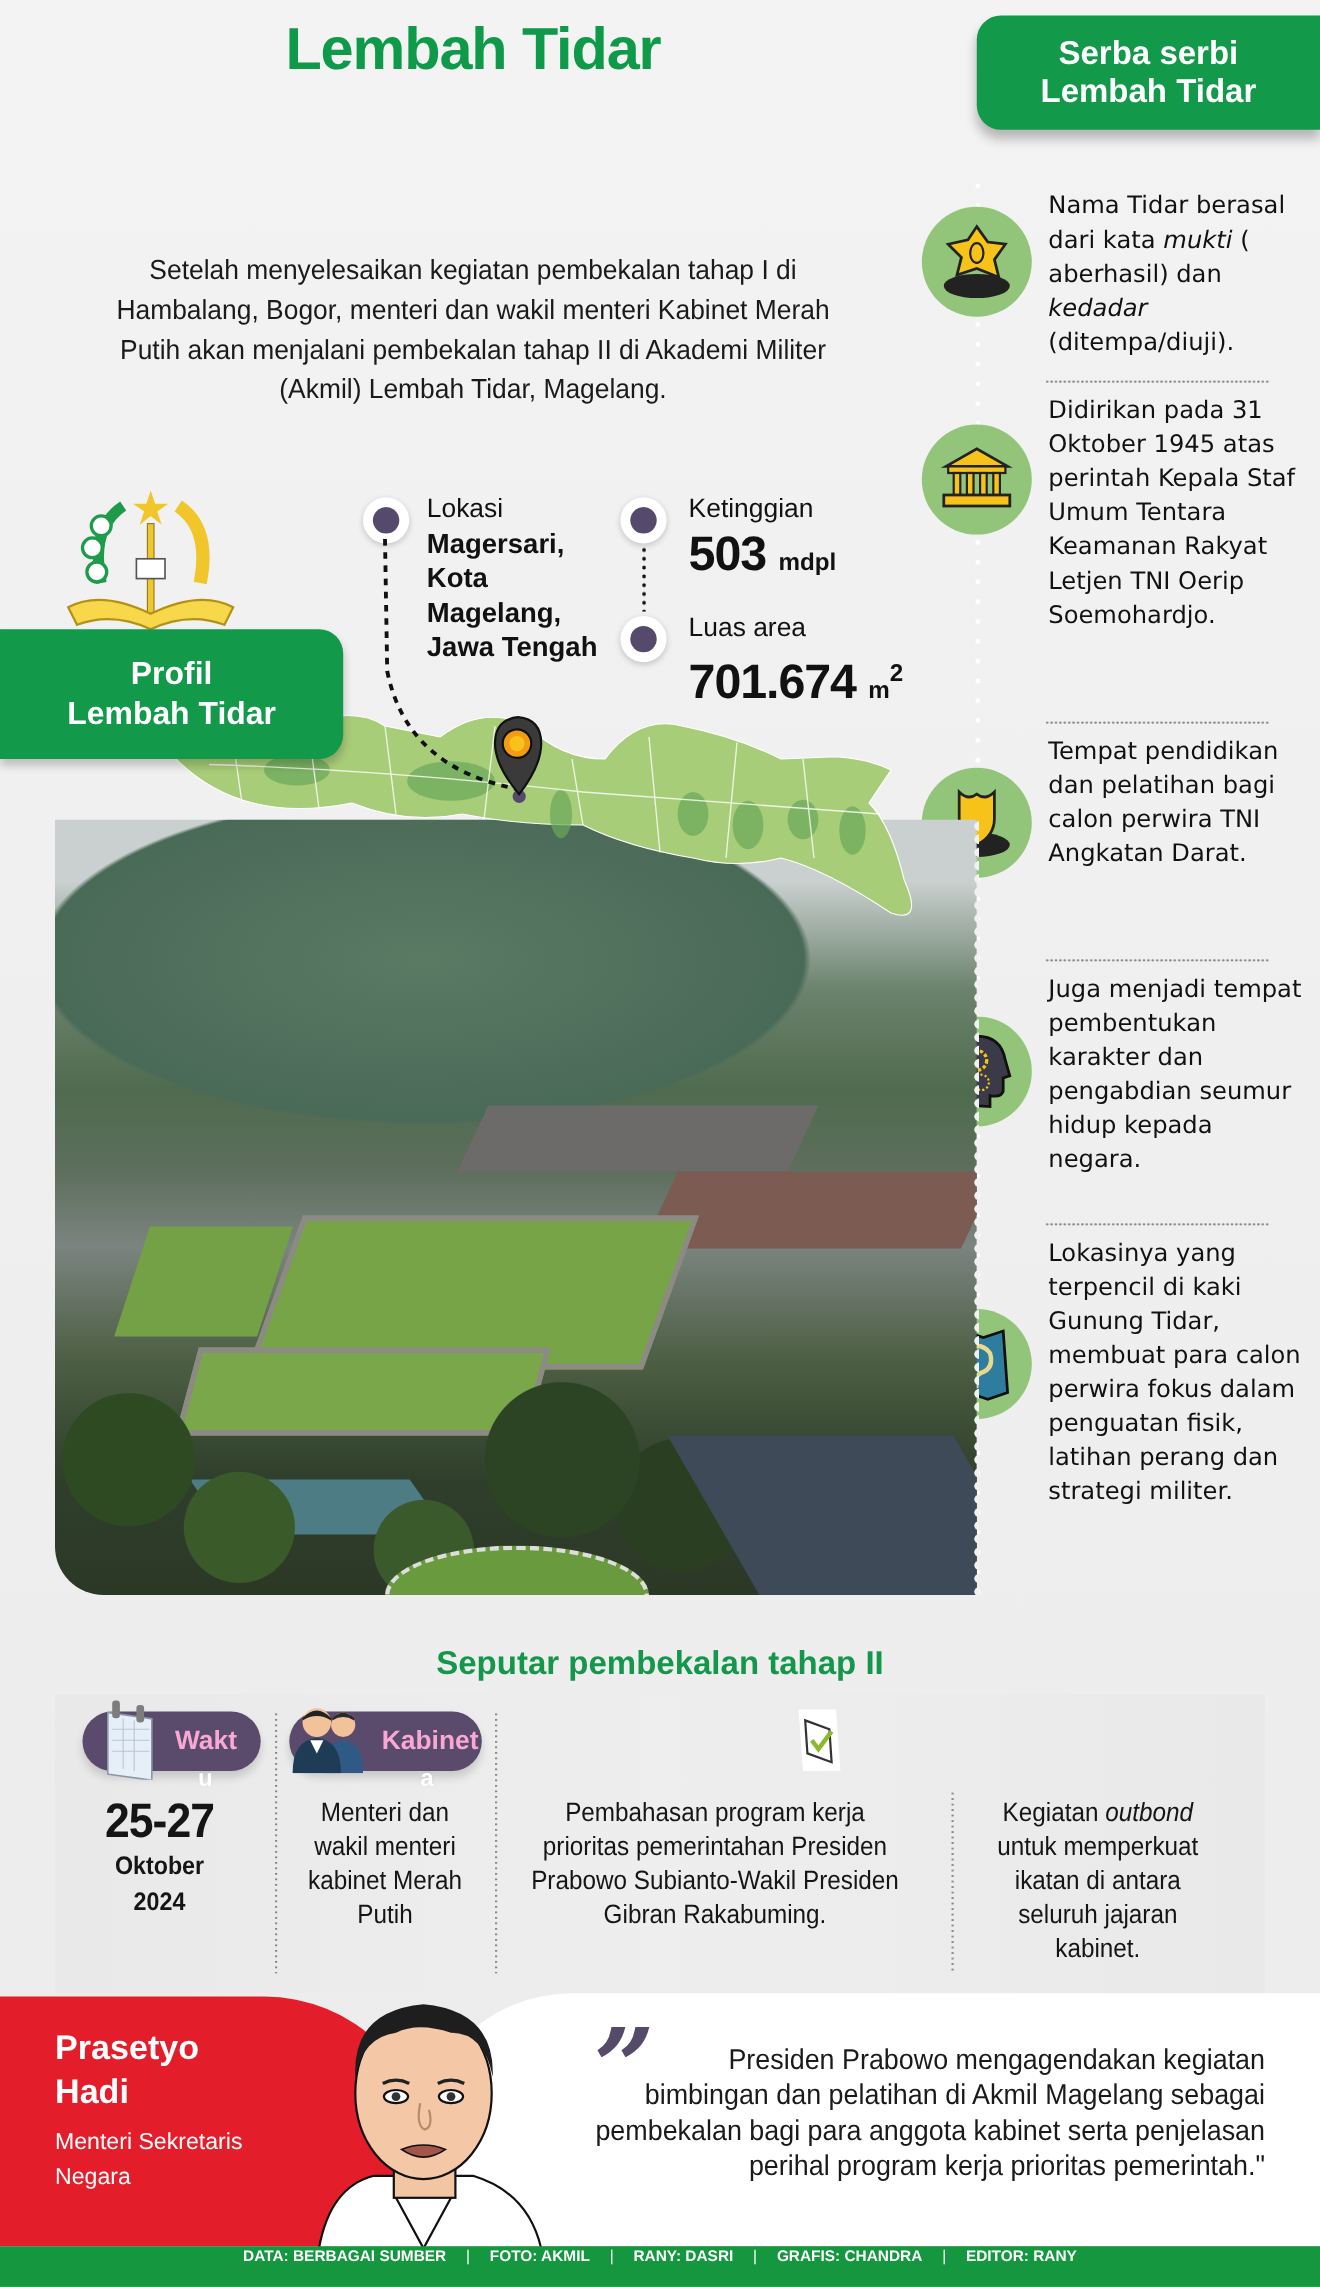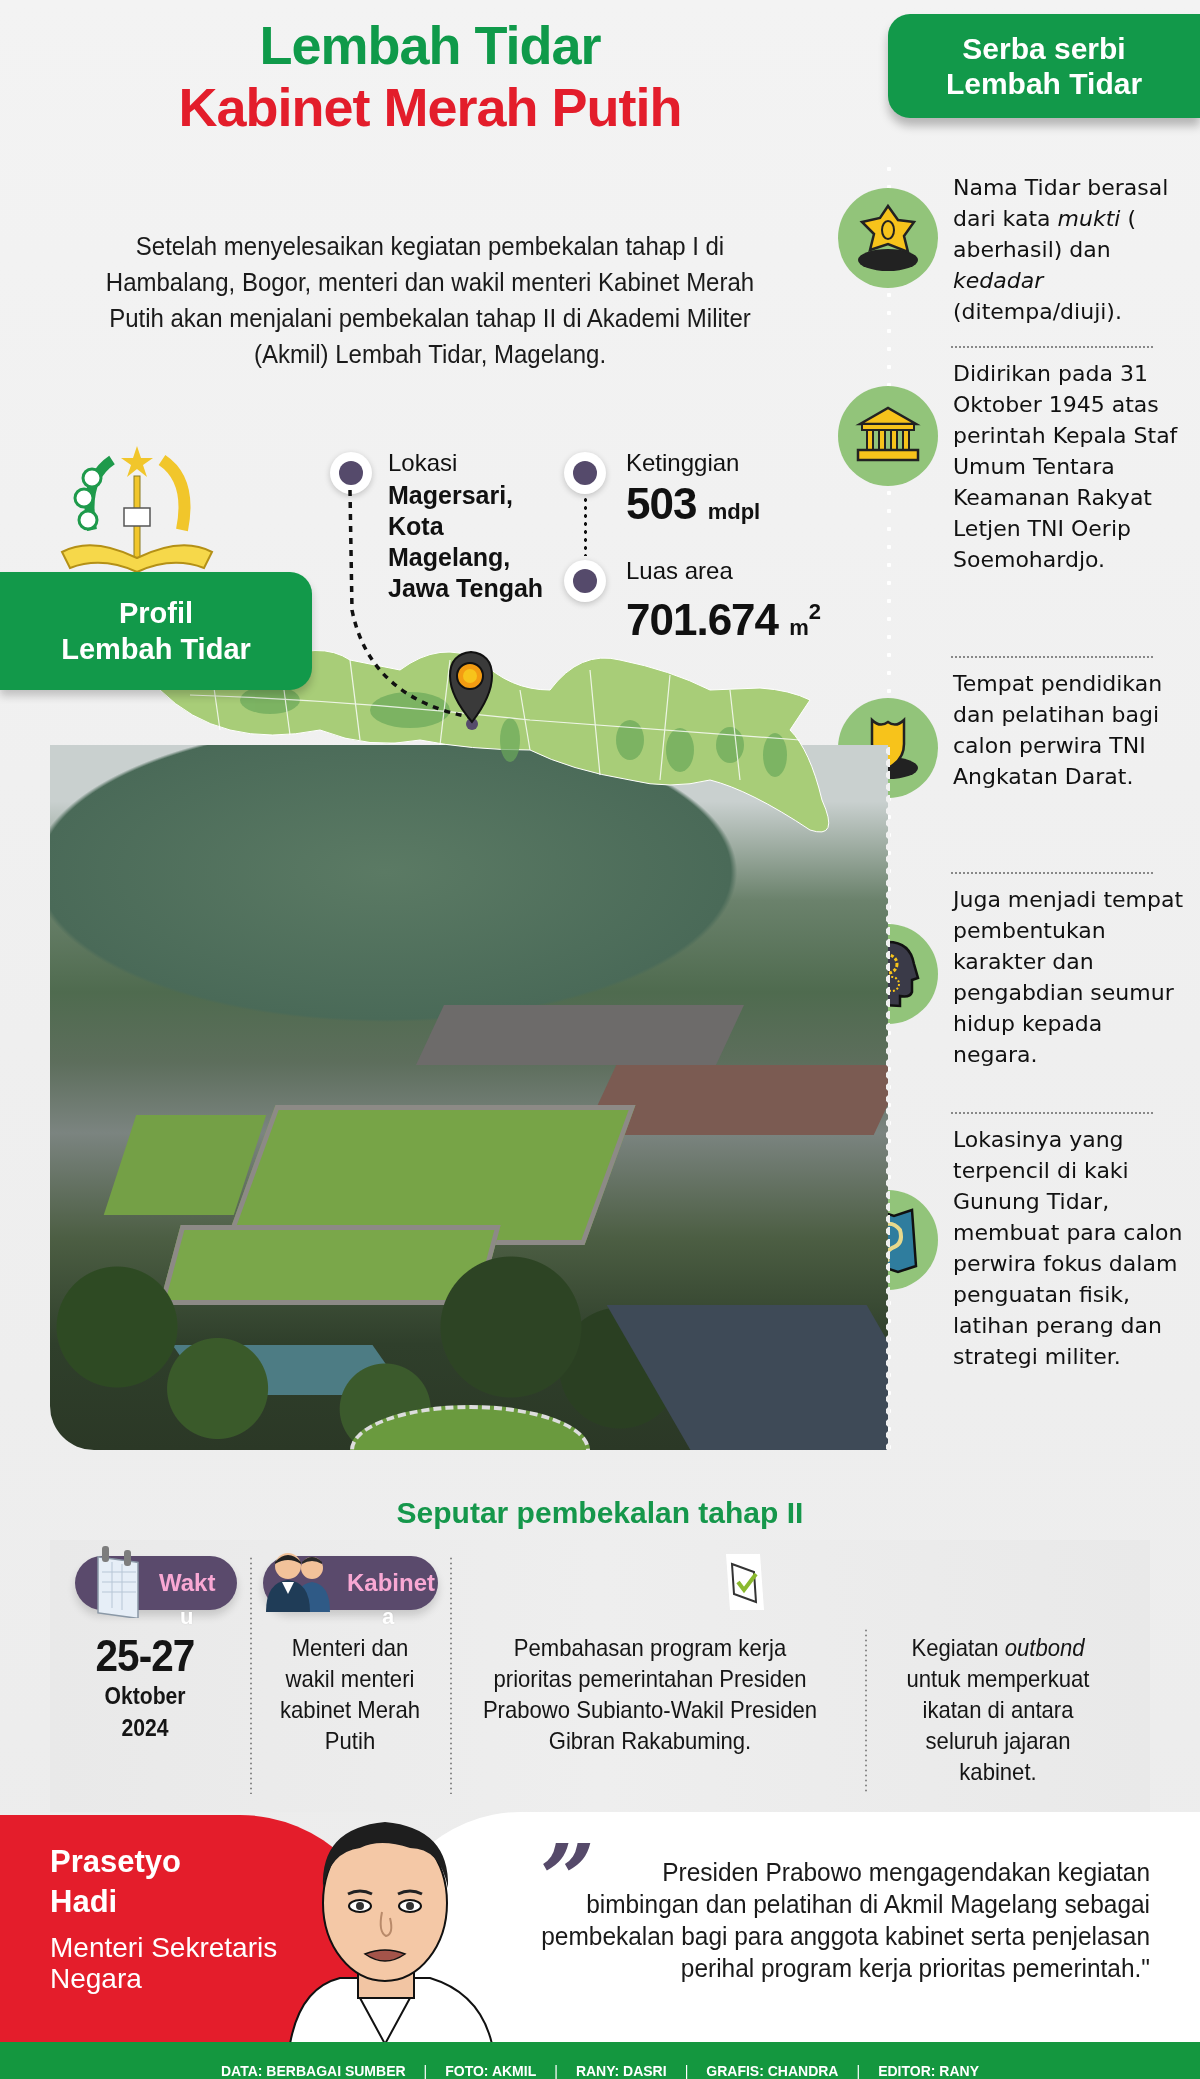--- a/index.html
+++ b/index.html
@@ -162,46 +162,45 @@
   
   .quote-white {
     left: 380px; top: 1812px; width: 820px; height: 230px;
     background: #fff; border-radius: 140px 0 0 0;
   }
   .quote-red {
     left: 0; top: 1815px; width: 390px; height: 227px;
     background: #e41d2b; border-radius: 0 150px 0 0;
   }
   .speaker-name { left: 50px; top: 1842px; color: #fff; font-weight: 700; font-size: 31px; line-height: 40px; }
-  .speaker-role { left: 50px; top: 1932px; color: #fff; font-size: 28px; line-height: 31px; width: 240px; }
+  .speaker-role { left: 50px; top: 1932px; color: #fff; font-size: 21px; line-height: 31px; width: 240px; }
   .portrait { left: 270px; top: 1808px; width: 230px; height: 236px; }
   .quote-mark {
     left: 540px; top: 1840px; color: #564a6a; font-size: 96px; font-weight: 700; font-style: italic;
     line-height: 80px; font-family: "DejaVu Serif", serif; letter-spacing: -12px;
   }
   .quote-text {
     left: 450px; top: 1856px; width: 700px; text-align: right;
     font-size: 26px; line-height: 32px; color: #1a1a1a; transform: scaleX(0.94); transform-origin: right;
   }
   .quote-text .indent { display: inline-block; width: 150px; }
 
   
   .footer {
     left: 0; top: 2042px; width: 1200px; height: 37px; background: #14973f;
     color: #fff; font-weight: 700; font-size: 14px;
-    display: flex; align-items: flex-end; justify-content: center; gap: 0;
+    display: flex; align-items: flex-start; justify-content: center; gap: 0;
   }
   .footer span.sep { margin: 0 18px; font-weight: 400; }
 </style>
 </head>
 <body>
 
 <div class="abs title">
   <span class="green">Lembah Tidar</span>
-  <span class="red">Kabinet Merah Putih</span>
 </div>
 <div class="abs intro">Setelah menyelesaikan kegiatan pembekalan tahap I di Hambalang, Bogor, menteri dan wakil menteri Kabinet Merah Putih akan menjalani pembekalan tahap II di Akademi Militer (Akmil) Lembah Tidar, Magelang.</div>
 
 <div class="abs serba-tab">
   <span>Serba serbi</span>
   <span>Lembah Tidar</span>
 </div>
 <div class="abs vline"></div>
 
 <div class="abs facts">

